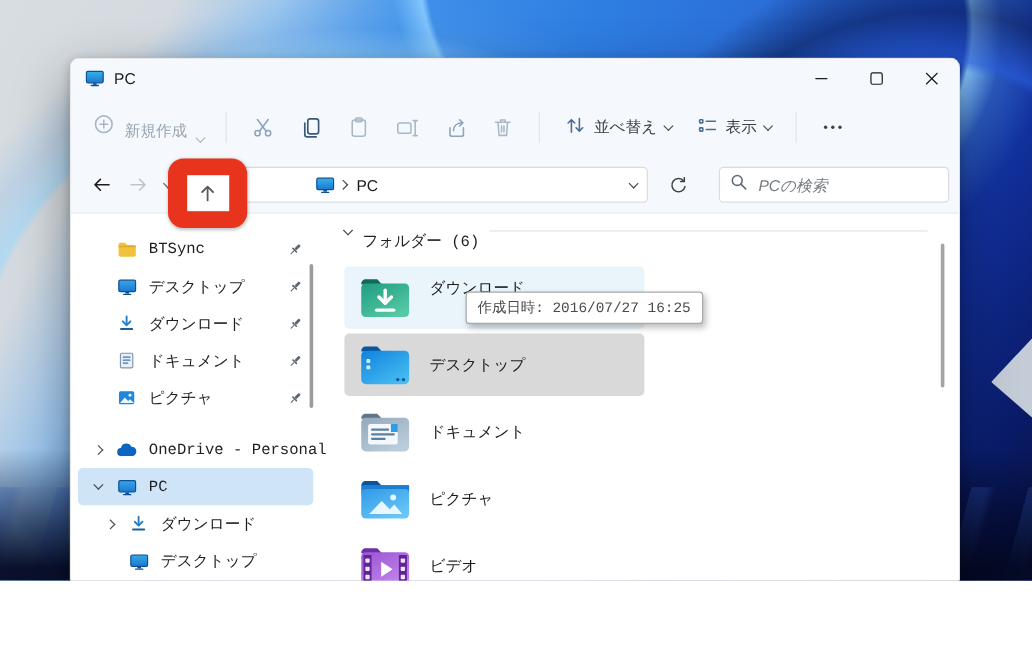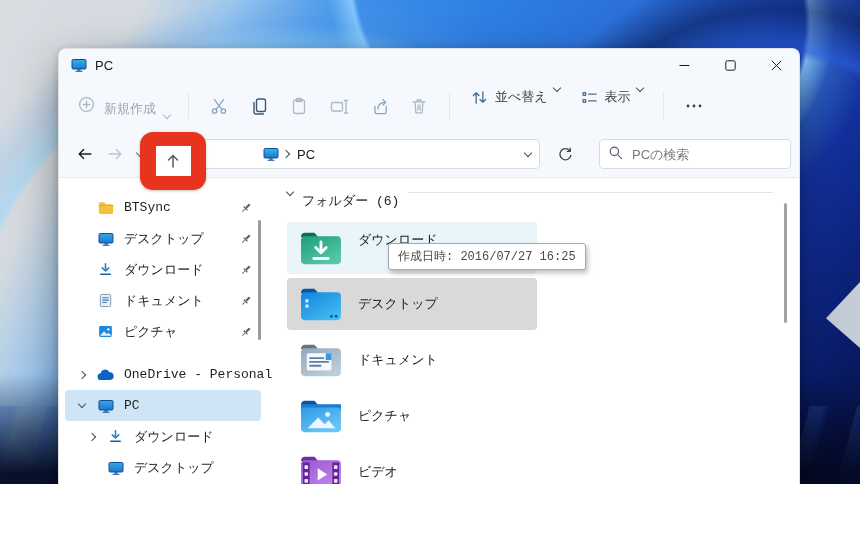--- a/index.html
+++ b/index.html
@@ -30,32 +30,32 @@
   .titlebar{height:32px;display:flex;align-items:center;flex:0 0 auto;}
   .titlebar .app-title{font-size:13px;color:#1b1b1b;margin-left:8px;}
   .tb-icon{margin-left:12px;display:flex;}
   .win-controls{margin-left:auto;display:flex;height:100%;}
   .wc-btn{width:46px;height:100%;display:flex;align-items:center;justify-content:center;}
   .toolbar{height:50px;display:flex;align-items:center;flex:0 0 auto;padding:0 10px;}
   .tb-new{display:flex;align-items:flex-end;gap:8px;padding:0 8px;}
   .tb-new .lbl{font-size:13px;color:#9aa5b1;}
   .tb-sep{width:1px;height:26px;background:#dfe6ec;margin:0 10px;}
   .tb-btn{width:40px;height:36px;display:flex;align-items:center;justify-content:center;border-radius:4px;}
-  .tb-txtbtn{display:flex;gap:6px;padding:0 10px;height:36px;border-radius:4px;font-size:13px;color:#3b4045;}
+  .tb-txtbtn{display:flex;align-items:center;gap:6px;padding:0 10px;height:36px;border-radius:4px;font-size:13px;color:#3b4045;}
   .navbar{height:46px;display:flex;align-items:center;flex:0 0 auto;position:relative;border-bottom:1px solid #e7ebef;}
   .nav-btn{width:28px;height:28px;display:flex;align-items:center;justify-content:center;border-radius:4px;}
   .addr{position:absolute;left:139px;top:8px;width:342px;height:30px;background:#fff;border:1px solid #d9dcdf;border-radius:4px;
     display:flex;align-items:center;box-sizing:border-box;padding:0 8px;}
   .addr .crumb-txt{font-size:13px;color:#1b1b1b;margin:0 4px;}
   .addr .dd{margin-left:auto;}
   .refresh{position:absolute;left:492px;top:9px;}
   .searchbox{position:absolute;left:540px;top:8px;width:192px;height:30px;background:#fff;border:1px solid #d9dcdf;border-radius:4px;
     display:flex;align-items:center;box-sizing:border-box;padding:0 8px;gap:7px;}
   .searchbox input{border:none;outline:none;width:130px;font-size:13px;color:#1b1b1b;background:transparent;
-    font-family:"Liberation Sans","DejaVu Sans",sans-serif;}
+    font-family:"Liberation Sans","DejaVu Sans",sans-serif;font-style:italic;}
   .searchbox input::placeholder{color:#767b80;opacity:1;}
 
   
   .content{flex:1;display:flex;background:#fff;min-height:0;font-family:Liberation Mono, monospace;}
   .sidebar{width:208px;flex:0 0 auto;position:relative;padding-top:14px;box-sizing:border-box;}
   .srow{height:31px;display:flex;align-items:center;font-size:13px;color:#1f1f1f;margin:0 6px;border-radius:4px;position:relative;
     padding-left:32px;box-sizing:border-box;}
   .srow .sicon{display:flex;width:17px;justify-content:center;}
   .srow .slbl{margin-left:10px;white-space:nowrap;}
   .srow .pin{margin-left:auto;margin-right:8px;display:flex;}

